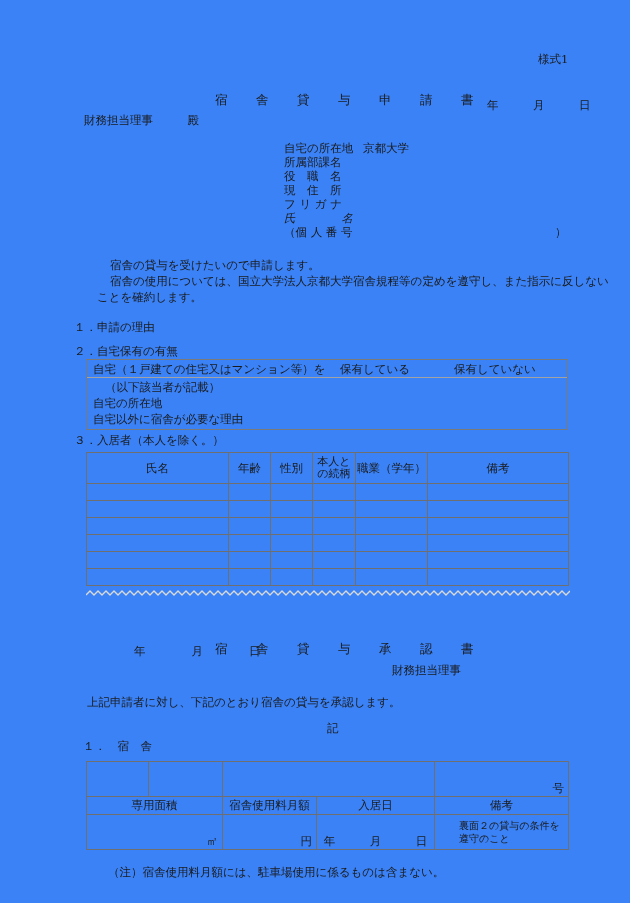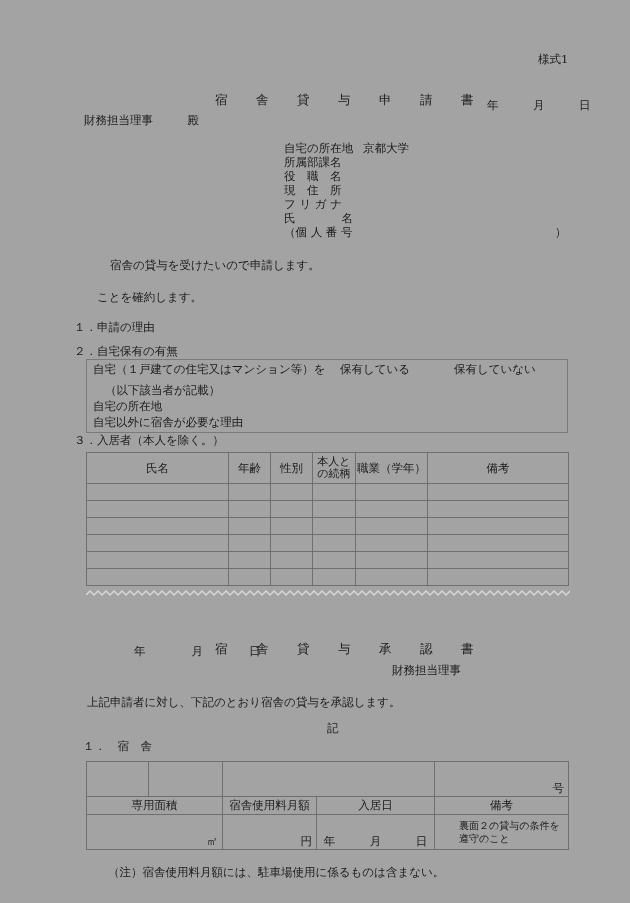--- a/index.html
+++ b/index.html
@@ -8,42 +8,42 @@
     background: #ffffff;
   }
   body {
     font-family: "DejaVu Serif", "Liberation Serif", serif;
     color: #1a1a1a;
   }
   #page {
     position: relative;
     width: 630px;
     height: 903px;
-    background: #a3a3a3;
+    background: #3b82f6;
     overflow: hidden;
   }
   .abs { position: absolute; }
 
   
   .t   { font-size: 11.5px; line-height: 1.05; white-space: pre; }
   .t13 { font-size: 12.5px; margin-top: 24px; }
   .sp8 { letter-spacing: 8px; }
 
   
   .box2 {
     position: absolute;
     left: 86px;
     top: 359px;
     width: 482px;
     border: 1px solid #7a7a7a;
     box-sizing: border-box;
     font-size: 11.5px;
   }
   .box2 .row-a {
-    border-bottom: 4px solid #a3a3a3;
+    border-bottom: 1px solid #a3a3a3;
     height: 17px;
     position: relative;
   }
   .box2 .row-b {
     height: 51px;
     position: relative;
   }
   .box2 .cellline { position: absolute; white-space: pre; }
 
   
@@ -131,30 +131,31 @@
     </div>
     <div style="position:relative; height:14px;">
       <span class="t" style="position:absolute;left:0;top:0;">現　住　所</span>
       <span class="t" style="position:absolute;left:79px;top:0;"></span>
     </div>
     <div style="position:relative; height:14px;">
       <span class="t" style="position:absolute;left:0;top:0;">フ リ ガ ナ</span>
       <span class="t" style="position:absolute;left:79px;top:0;"></span>
     </div>
     <div style="position:relative; height:14px;">
-      <span class="t" style="position:absolute;left:0;top:0;">氏　　　　名</span>
+      <span class="t" style="position:absolute;left:0;top:0;font-style:italic;">氏　　　　名</span>
       <span class="t" style="position:absolute;left:79px;top:0;"></span>
     </div>
     <div style="position:relative; height:14px;">
       <span class="t" style="position:absolute;left:0;top:0;">（個 人 番 号</span>
       <span class="t" style="position:absolute;left:271px;top:0;">）</span>
     </div>
   </div>
 
   <div class="abs t" style="left:110px; top:259px;">宿舎の貸与を受けたいので申請します。</div>
+  <div class="abs t" style="left:110px; top:275px;">宿舎の使用については、国立大学法人京都大学宿舎規程等の定めを遵守し、また指示に反しない</div>
   <div class="abs t" style="left:97px; top:291px;">ことを確約します。</div>
 
   <div class="abs t" style="left:74px; top:321px;">１．申請の理由</div>
 
   <div class="abs t" style="left:74px; top:345px;">２．自宅保有の有無</div>
 
   <div class="box2">
     <div class="row-a">
       <span class="cellline" style="left:6px; top:2px;">自宅（１戸建ての住宅又はマンション等）を</span>
       <span class="cellline" style="left:253px; top:2px;">保有している</span>

